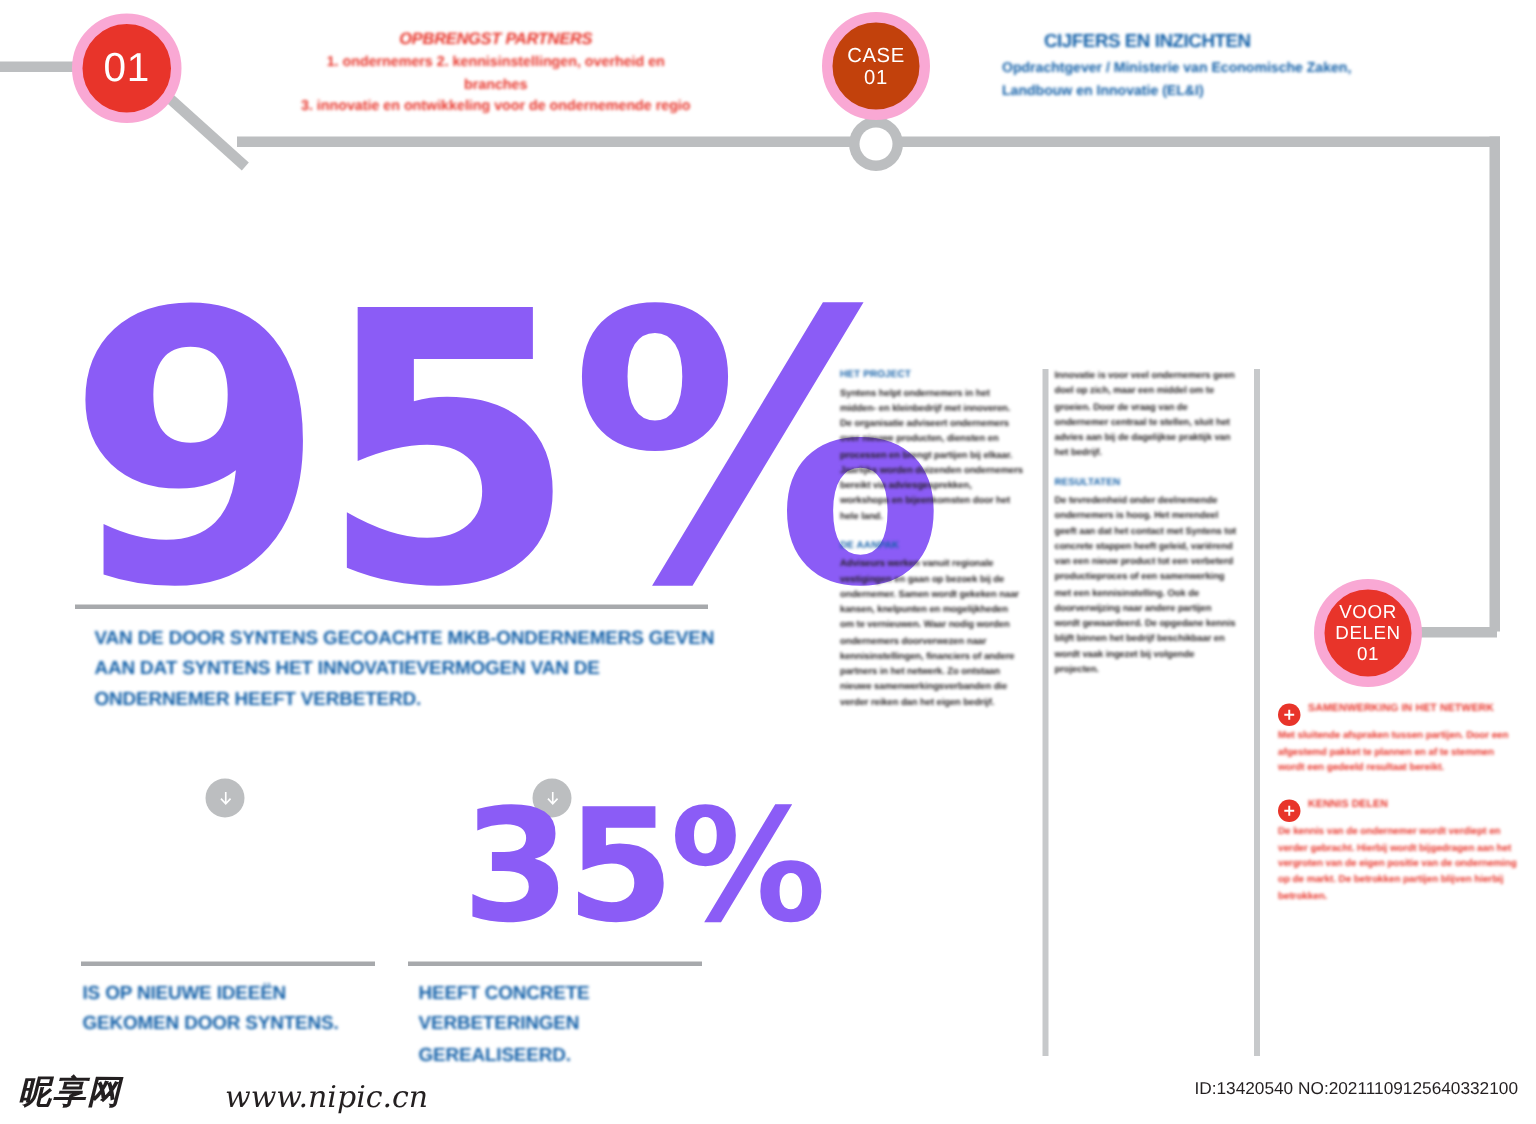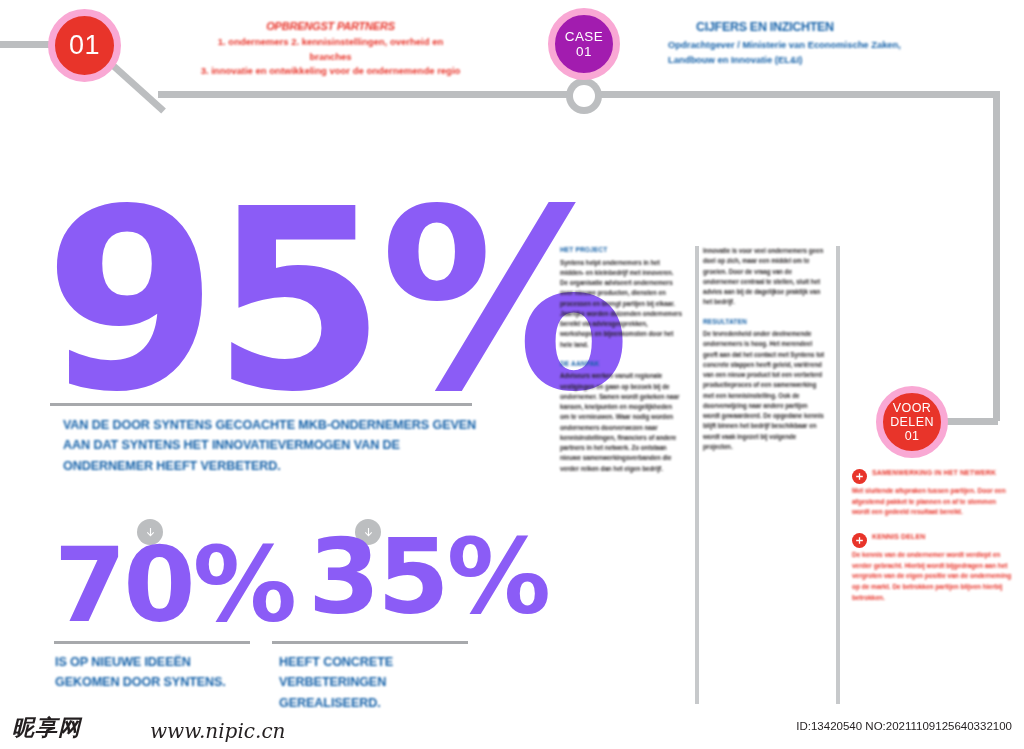--- a/index.html
+++ b/index.html
@@ -23,21 +23,21 @@
   }
 
   
   .node {
     position:absolute; border-radius:50%;
     display:flex; align-items:center; justify-content:center;
     text-align:center; color:#ffffff; line-height:1.12;
     border:7px solid #f9a8d4;
   }
   .node-red  { background:#e8342a; }
-  .node-blue { background:#a21caf; }
+  .node-blue { background:#c2410c; }
 
   #node-01 { left:48px; top:9px; width:73px; height:73px; font-size:27px; letter-spacing:.5px; }
   #node-case { left:548px; top:8px; width:72px; height:72px; font-size:13.5px; font-weight:400; letter-spacing:.4px; }
   #node-dot {
     position:absolute; left:566px; top:78px; width:36px; height:36px;
     border-radius:50%; background:#bcbec0;
   }
   #node-dot::after{
     content:""; position:absolute; left:7px; top:7px; width:22px; height:22px;
     border-radius:50%; background:#ffffff;
@@ -196,21 +196,20 @@
     <svg width="13" height="13" viewBox="0 0 13 13" aria-hidden="true">
       <path d="M6.5 2 V9.4 M3.3 6.4 L6.5 9.8 L9.7 6.4" fill="none" stroke="#ffffff" stroke-width="1.1"></path>
     </svg>
   </div>
   <div class="arrow-badge" id="arrow35">
     <svg width="13" height="13" viewBox="0 0 13 13" aria-hidden="true">
       <path d="M6.5 2 V9.4 M3.3 6.4 L6.5 9.8 L9.7 6.4" fill="none" stroke="#ffffff" stroke-width="1.1"></path>
     </svg>
   </div>
 
-  <div class="bignum" id="stat70">70%</div>
   <div class="rule" id="rule70"></div>
   <div class="cap-blue blurtext" id="cap70">IS OP NIEUWE IDEEËN GEKOMEN DOOR SYNTENS.</div>
 
   <div class="bignum" id="stat35">35%</div>
   <div class="rule" id="rule35"></div>
   <div class="cap-blue blurtext" id="cap35">HEEFT CONCRETE VERBETERINGEN GEREALISEERD.</div>
 
   <div class="col-rule" id="rule-col1"></div>
   <div class="col-rule" id="rule-col2"></div>
 

